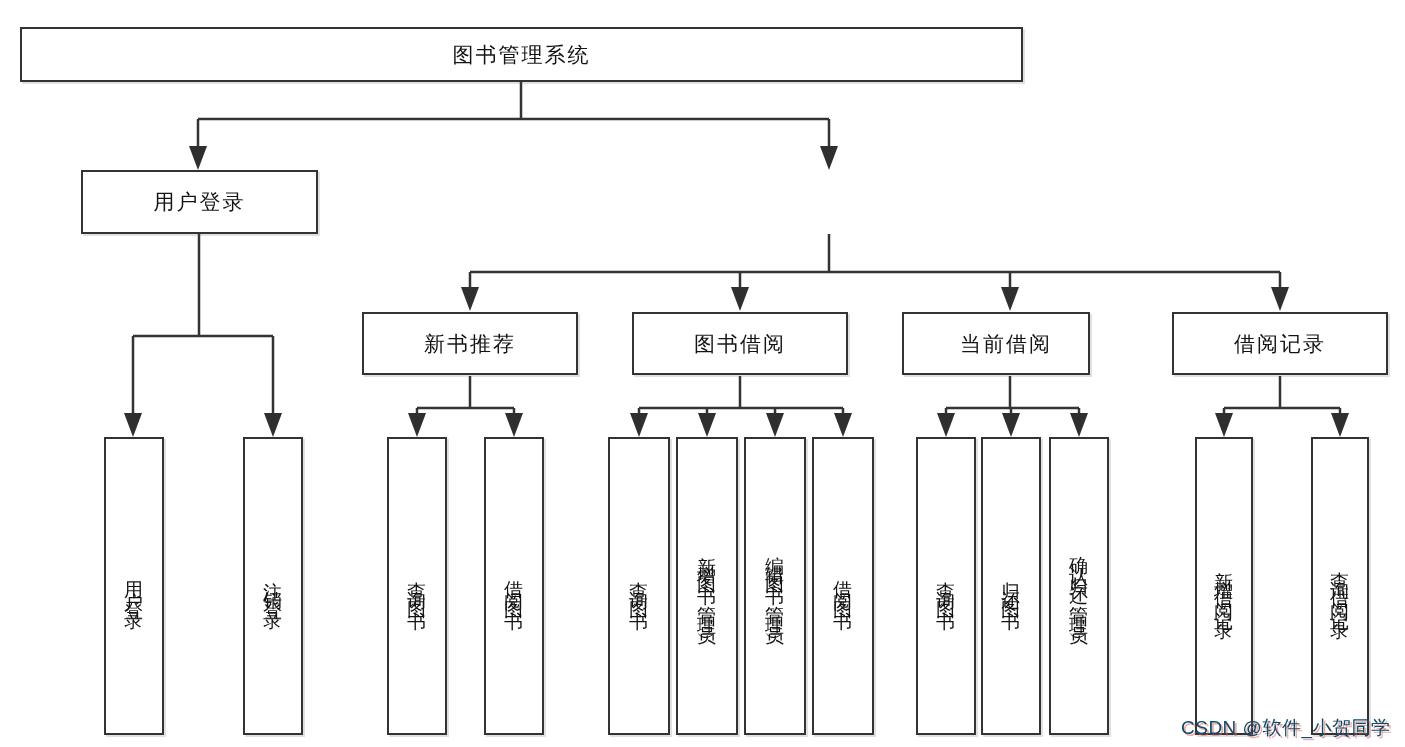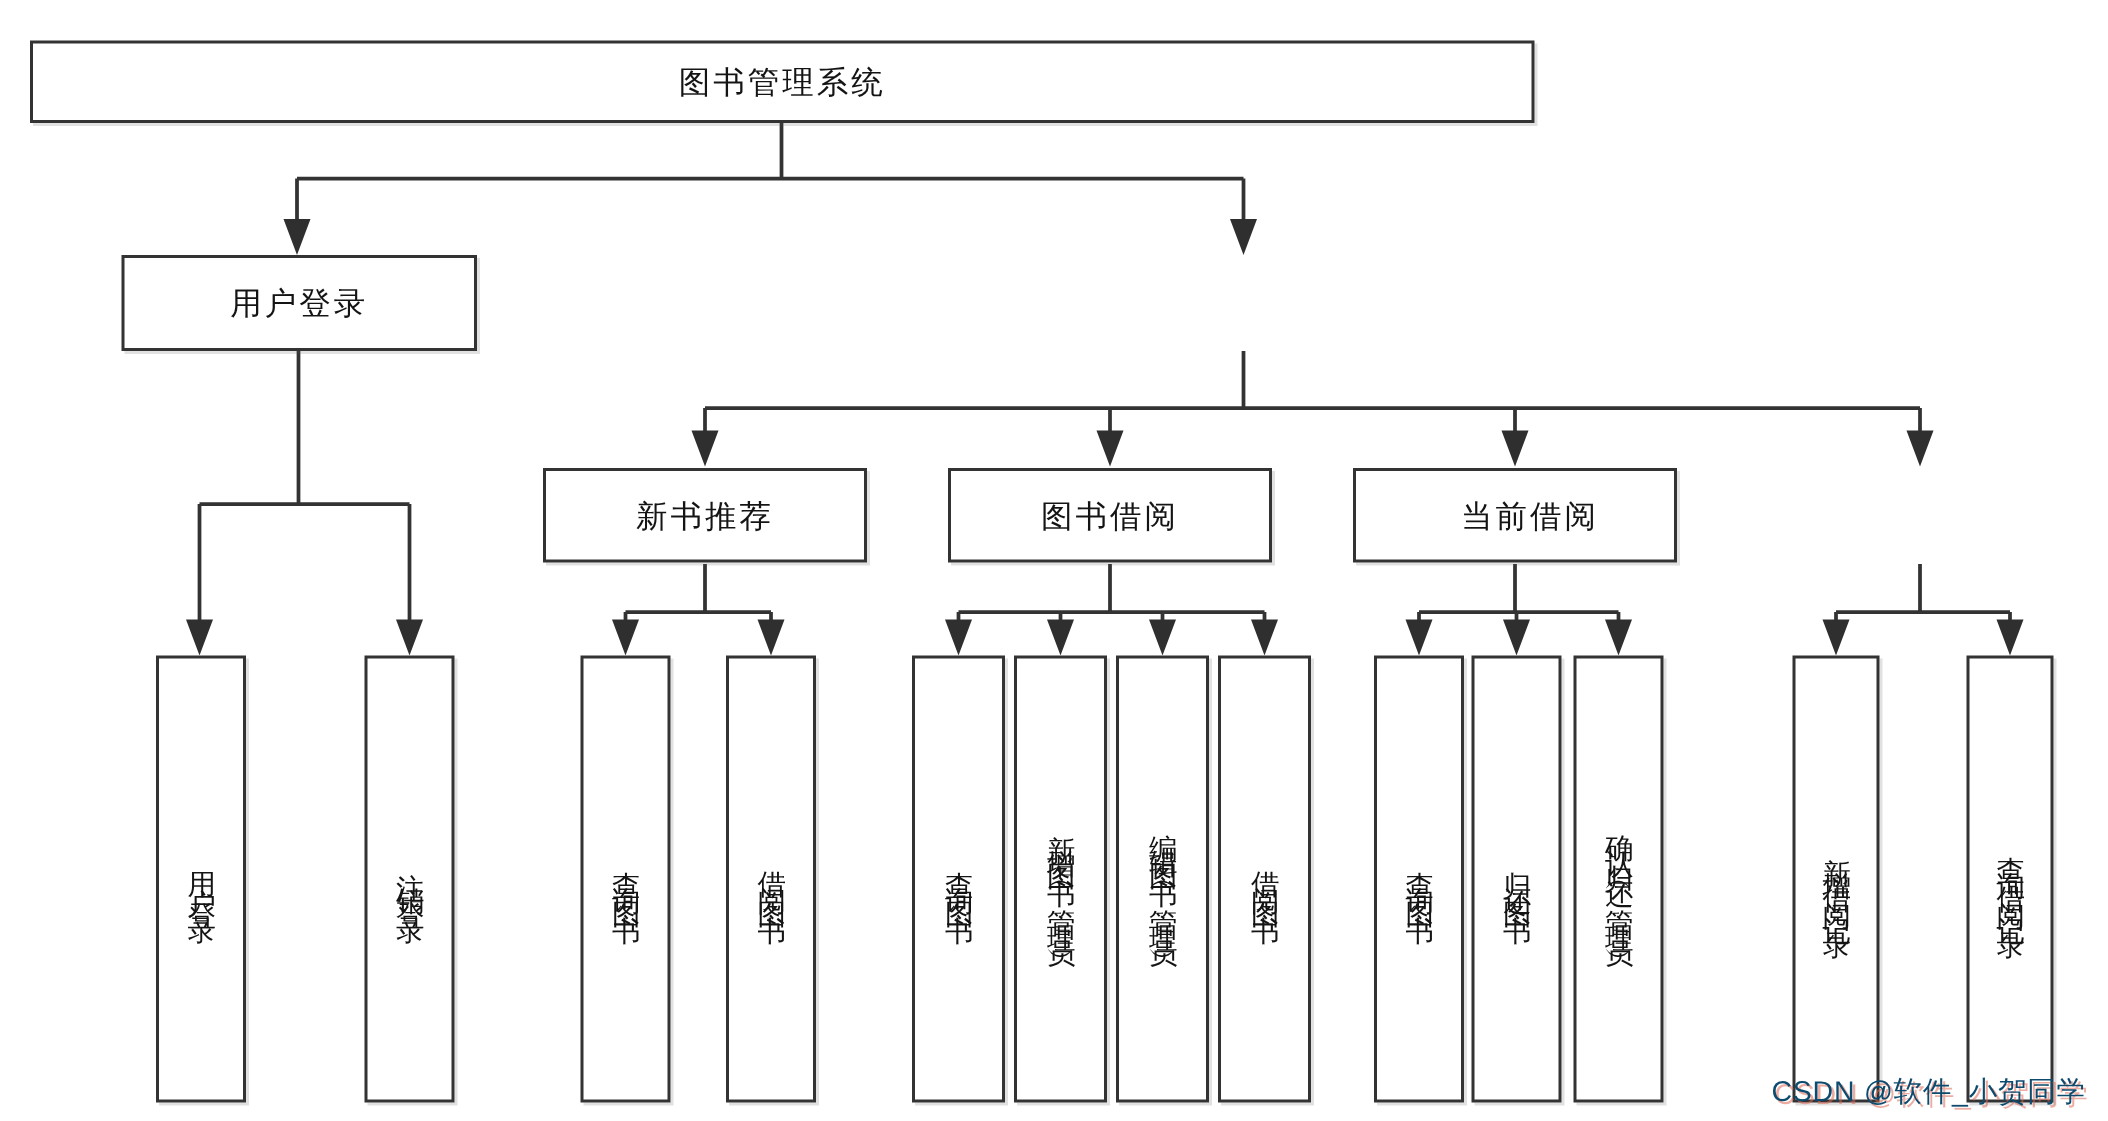--- a/index.html
+++ b/index.html
@@ -101,21 +101,22 @@
       <polygon points="1340,437 1331,413 1349,413"></polygon>
     </g>
   </svg>
 
   <div class="node hnode" style="left:20px; top:13px; width:1003px; height:55px;margin-top:14px;">图书管理系统</div>
 
   <div class="node hnode" style="left:81px; top:170px; width:237px; height:64px;">用户登录</div>
 
   <div class="node hnode" style="left:632px; top:312px; width:216px; height:63px;">图书借阅</div>
   <div class="node hnode" style="left:362px; top:312px; width:216px; height:63px;">新书推荐</div>
-  <div class="node hnode" style="left:902px; top:312px; width:216px; height:63px;padding-left:20px;">当前借阅</div>
+  <div class="node hnode" style="left:902px; top:312px; width:188px; height:63px;padding-left:20px;">当前借阅</div>
+  <div class="node hnode" style="left:1172px; top:312px; width:216px; height:63px;">借阅记录</div>
 
   <div class="node vnode" style="left:104px; top:437px; width:60px; height:298px;">
     <span>用户登录</span>
   </div>
   <div class="node vnode" style="left:243px; top:437px; width:60px; height:298px;">
     <span>注销登录</span>
   </div>
 
   <div class="node vnode" style="left:387px; top:437px; width:60px; height:298px;">
     <span>查询图书</span>

